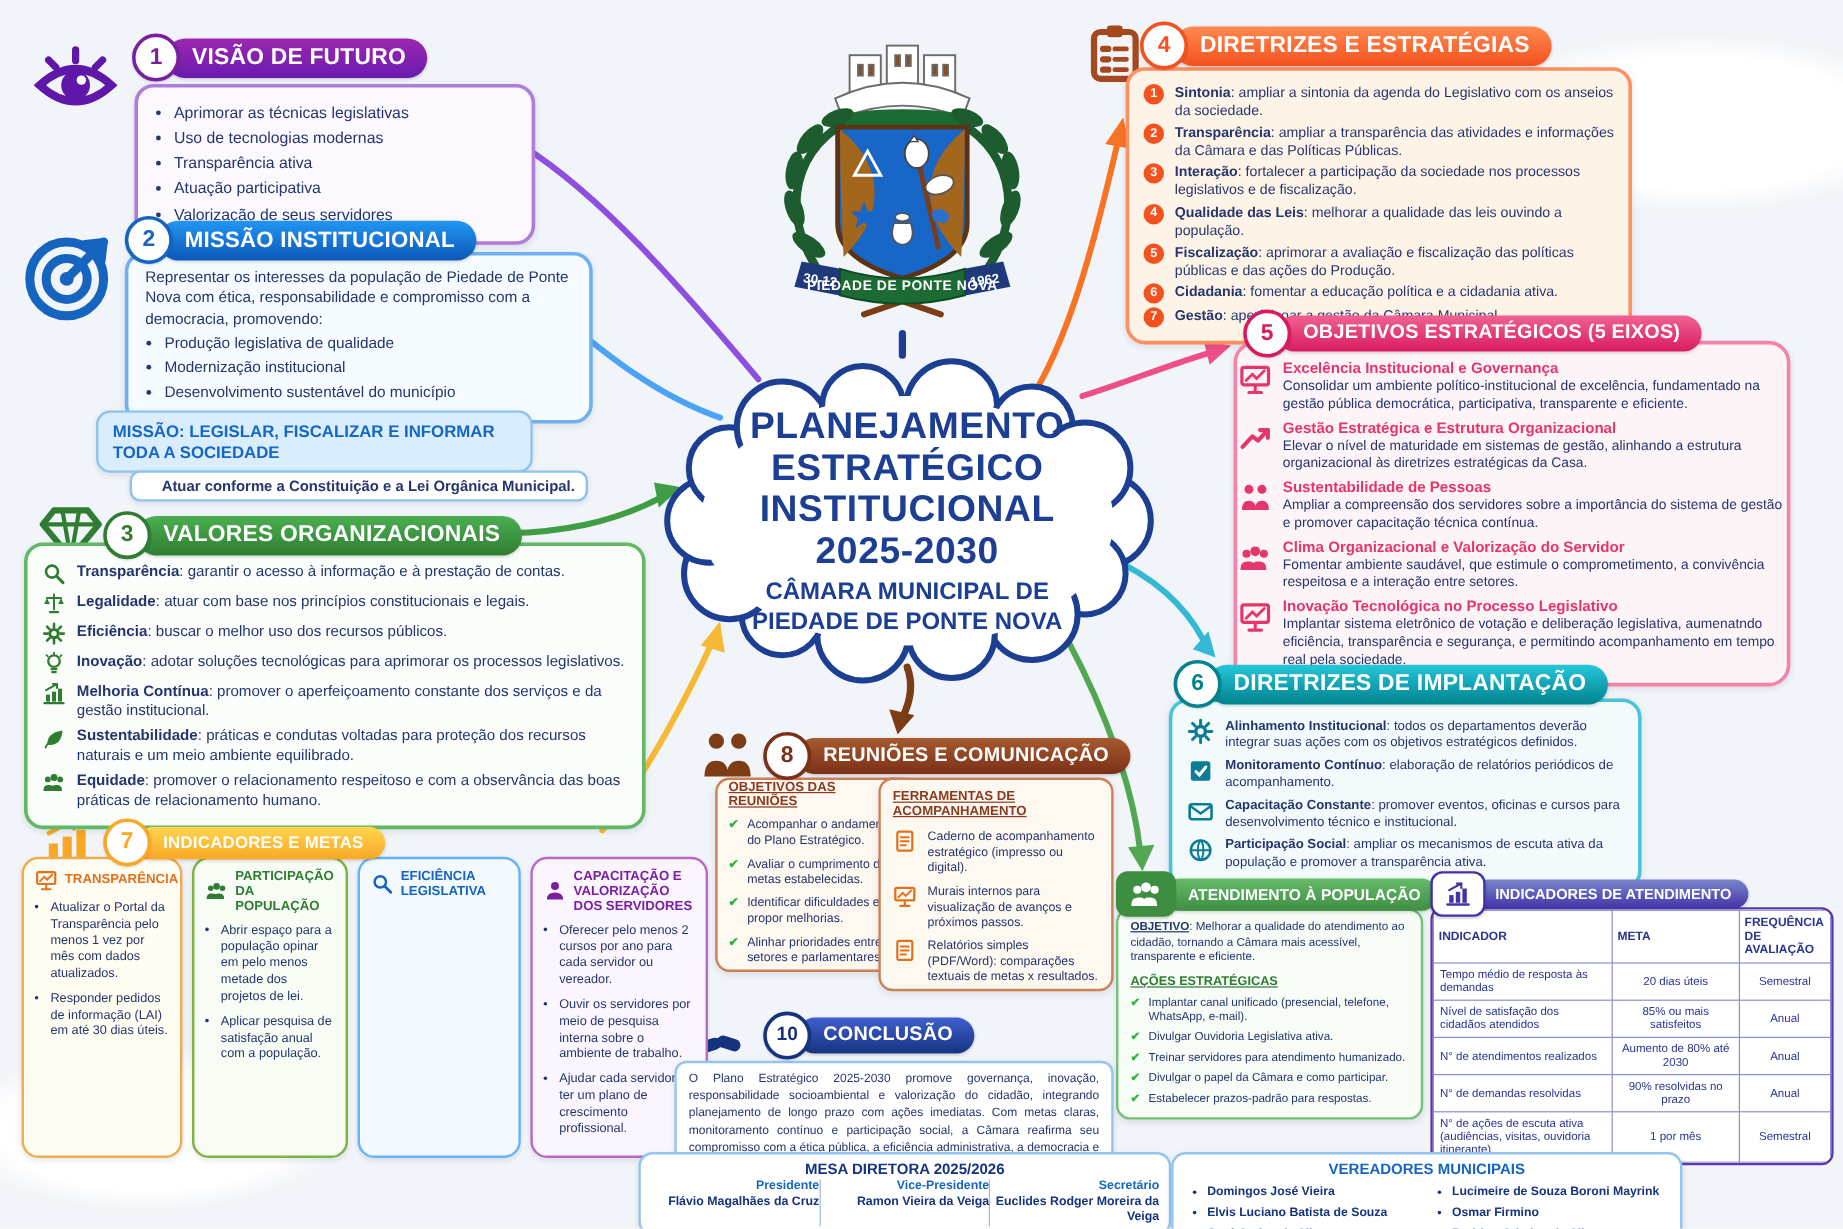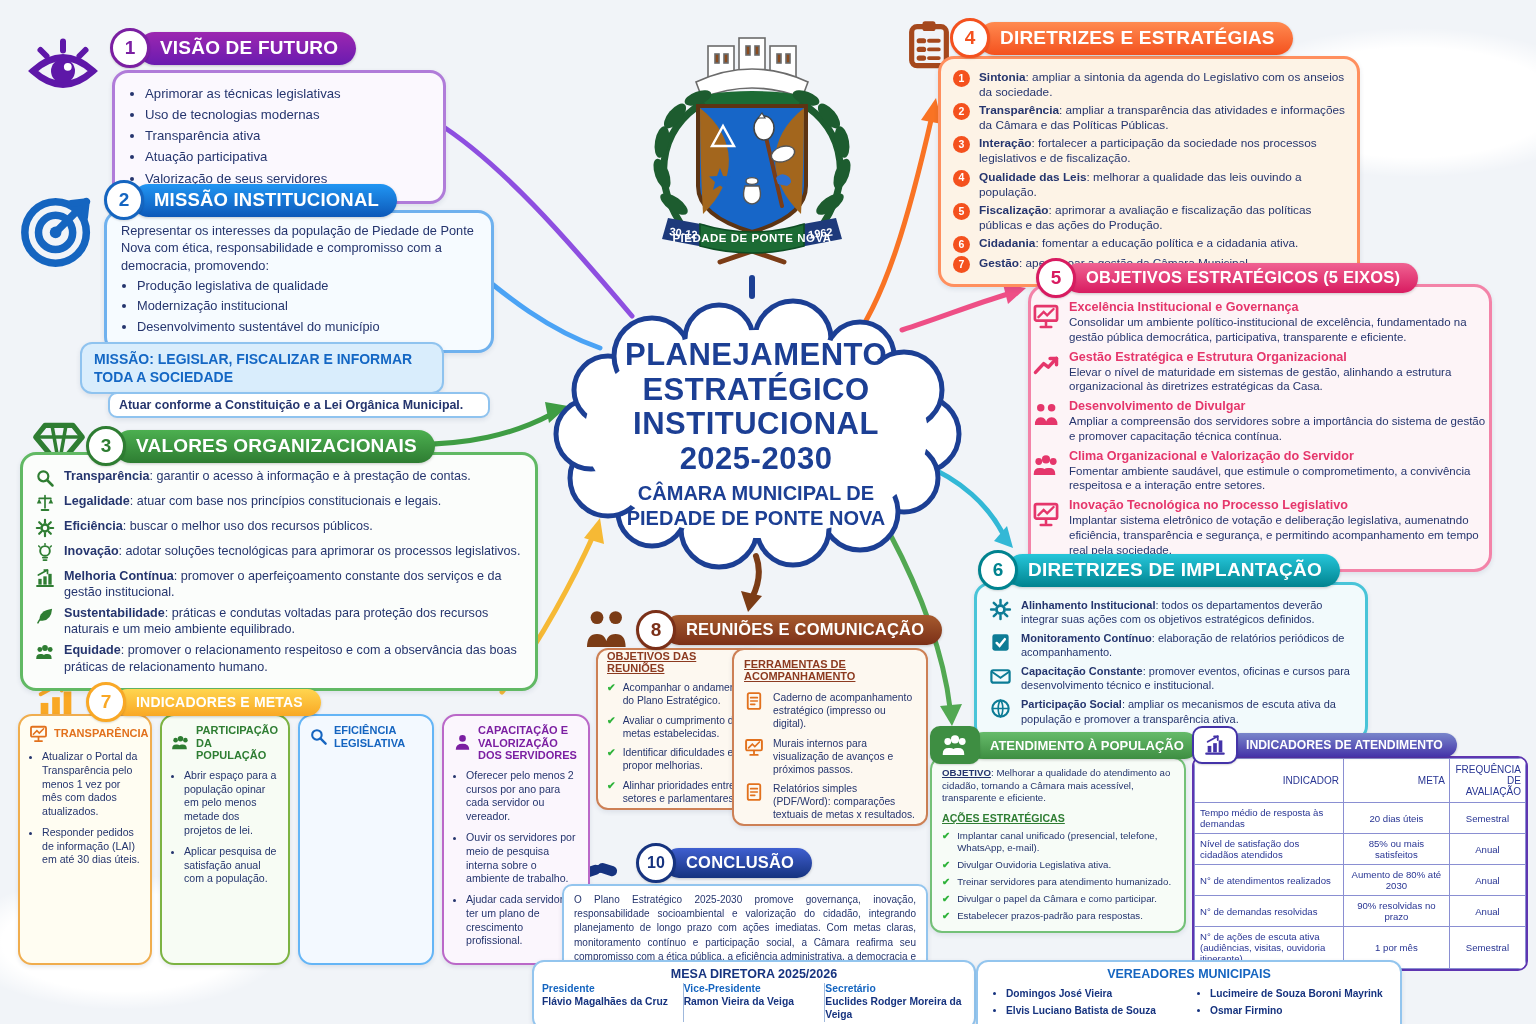--- a/index.html
+++ b/index.html
@@ -29,21 +29,21 @@
   .ckrow{display:flex;gap:7px;align-items:flex-start;line-height:1.25}
   .ck{color:#2eb33a;font-weight:bold;flex:0 0 auto}
   svg.ic{flex:0 0 auto}
   
   .mini{border-radius:14px;padding:8px 9px;box-shadow:0 2px 4px rgba(30,50,90,.10)}
   .mini h4{margin:0 0 4px 0;font-size:11px;line-height:1.15;display:flex;gap:6px;align-items:center}
   .mini ul{margin:2px 0 0 13px;padding:0;font-size:10.6px}
   .mini ul li{margin:7px 0;line-height:1.3}
   
   table.tb{border-collapse:collapse;width:100%;background:#fff;font-size:9.6px;color:#283593}
-  table.tb th{font-size:10px;font-weight:normal;padding:5px 4px;text-align:right}
+  table.tb th{font-size:10px;font-weight:bold;padding:5px 4px;text-align:left}
   table.tb td{padding:4px 5px;text-align:center}
   table.tb th,table.tb td{border:1.4px solid #8a8fd2}
   table.tb td:first-child{text-align:left}
   .tbwrap{border:2.5px solid #5e35b1;border-radius:10px;overflow:hidden;background:#fff}
   
   .cloudtxt{position:absolute;width:340px;left:586px;top:338px;text-align:center;color:#1c3f94;z-index:4}
   .cloudtxt .t1{font-size:31px;font-weight:bold;line-height:1.12;letter-spacing:.5px}
   .cloudtxt .t2{font-size:20px;font-weight:bold;line-height:1.25;margin-top:4px}
   .ul{text-decoration:underline}
 </style>
@@ -300,21 +300,21 @@
   <div style="line-height:1.35">Representar os interesses da população de Piedade de Ponte Nova com ética, responsabilidade e compromisso com a democracia, promovendo:</div>
   <ul class="dots">
     <li>Produção legislativa de qualidade</li>
     <li>Modernização institucional</li>
     <li>Desenvolvimento sustentável do município</li>
   </ul>
 </div>
 <div class="card" style="left:80px;top:342px;width:336px;padding:6px 12px;border:2.5px solid #8fc3ef;background:#d9edfc;border-radius:12px;font-weight:bold;font-size:14px;color:#1467c4;line-height:1.3">
   <span>MISSÃO: LEGISLAR, FISCALIZAR E INFORMAR TODA A SOCIEDADE</span>
 </div>
-<div class="card" style="left:108px;top:392px;width:360px;padding:4px 9px;border:2px solid #8fc3ef;background:#fff;border-radius:9px;text-align:left;font-weight:bold;font-size:12.4px">
+<div class="card" style="left:108px;top:392px;width:360px;padding:4px 9px;border:2px solid #8fc3ef;background:#fff;border-radius:9px;text-align:right;font-weight:bold;font-size:12.4px">
   <span>Atuar conforme a Constituição e a Lei Orgânica Municipal.</span>
 </div>
 
 
 <svg class="abs ic" style="left:28px;top:416px;color:#2e7d32" width="62" height="56">
       <use href="#i-diamond" width="62" height="56"></use>
     </svg>
 <div class="hd" style="left:86px;top:426px;--bd:#2e7d32;--g1:#4caf50;--g2:#2e7d32">
   <div class="b">3</div>
   <div class="p" style="font-size:19px">VALORES ORGANIZACIONAIS</div>
@@ -481,21 +481,21 @@
         <div>
           <div class="term" style="color:#e5366b;font-size:12.6px">Gestão Estratégica e Estrutura Organizacional</div>
           <div>Elevar o nível de maturidade em sistemas de gestão, alinhando a estrutura organizacional às diretrizes estratégicas da Casa.</div>
         </div>
       </div>
   <div class="row" style="margin:4px 0">
         <svg class="ic" style="color:#e5366b;margin-top:3px" width="28" height="28">
           <use href="#i-people2" width="28" height="28"></use>
         </svg>
         <div>
-          <div class="term" style="color:#e5366b;font-size:12.6px">Desenvolvimento de Divulgar</div>
+          <div class="term" style="color:#e5366b;font-size:12.6px">Sustentabilidade de Pessoas</div>
           <div>Ampliar a compreensão dos servidores sobre a importância do sistema de gestão e promover capacitação técnica contínua.</div>
         </div>
       </div>
   <div class="row" style="margin:4px 0">
         <svg class="ic" style="color:#e5366b;margin-top:3px" width="28" height="28">
           <use href="#i-group" width="28" height="28"></use>
         </svg>
         <div>
           <div class="term" style="color:#e5366b;font-size:12.6px">Clima Organizacional e Valorização do Servidor</div>
           <div>Fomentar ambiente saudável, que estimule o comprometimento, a convivência respeitosa e a interação entre setores.</div>
@@ -681,21 +681,21 @@
   <div class="b" style="font-size:16px">10</div>
   <div class="p" style="font-size:16.5px">CONCLUSÃO</div>
 </div>
 <div class="card" style="left:562px;top:884px;width:342px;padding:7px 10px;border:2.5px solid #93c5ee;background:#fff;border-radius:10px;font-size:10px;line-height:1.42;text-align:justify">
   <span>O Plano Estratégico 2025-2030 promove governança, inovação, responsabilidade socioambiental e valorização do cidadão, integrando planejamento de longo prazo com ações imediatas. Com metas claras, monitoramento contínuo e participação social, a Câmara reafirma seu compromisso com a ética pública, a eficiência administrativa, a democracia e o desenvolvimento sustentável do município.</span>
 </div>
 
 
 <div class="card" style="left:532px;top:960px;width:424px;padding:5px 8px 6px;border:2.5px solid #93c5ee;background:#fff;border-radius:12px">
   <div style="text-align:center;font-weight:bold;color:#16337f;font-size:12.5px">MESA DIRETORA 2025/2026</div>
-  <div style="display:flex;margin-top:2px;text-align:left;font-size:10.3px;line-height:1.25">
+  <div style="display:flex;margin-top:2px;text-align:right;font-size:10.3px;line-height:1.25">
     <div style="flex:1">
           <div style="font-weight:bold;color:#1565c0">Presidente</div>
           <div style="font-weight:bold;color:#16337f">Flávio Magalhães da Cruz</div>
         </div>
     <div style="flex:1;border-left:1.5px solid #9fb8dc;border-right:1.5px solid #9fb8dc">
           <div style="font-weight:bold;color:#1565c0">Vice-Presidente</div>
           <div style="font-weight:bold;color:#16337f">Ramon Vieira da Veiga</div>
         </div>
     <div style="flex:1">
           <div style="font-weight:bold;color:#1565c0">Secretário</div>

